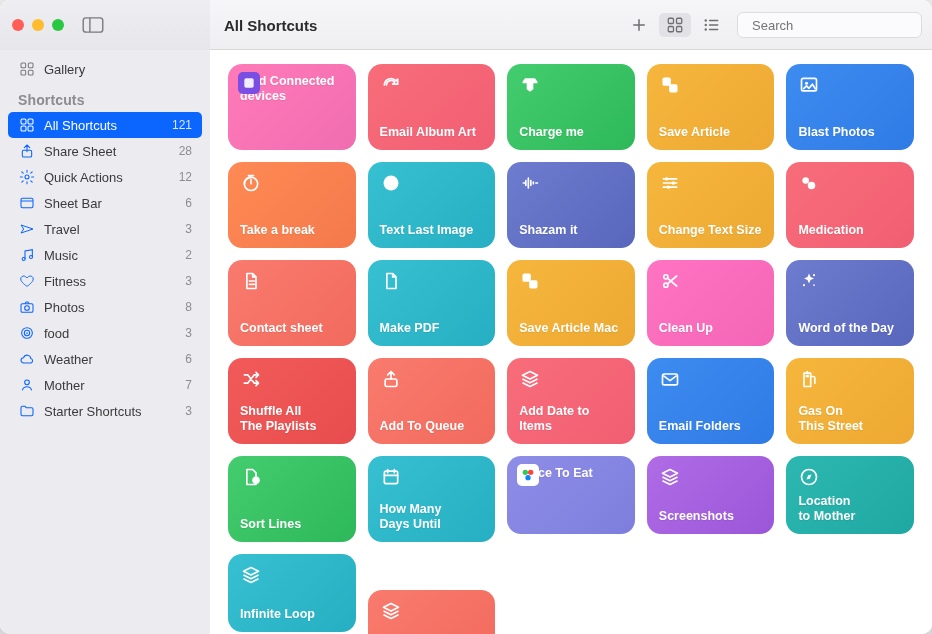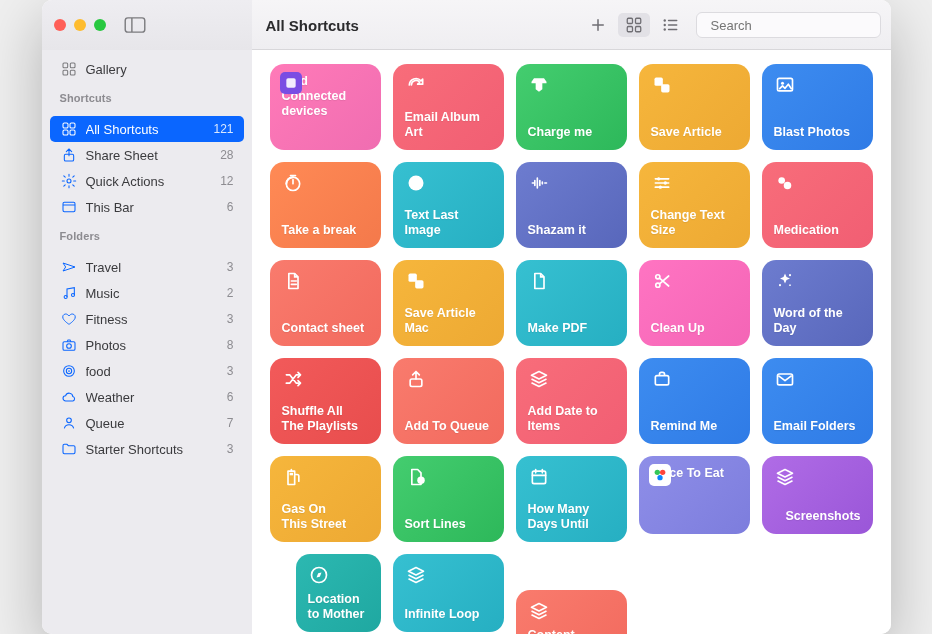--- a/index.html
+++ b/index.html
@@ -1,38 +1,38 @@
 <!DOCTYPE html>
 <html><head>
 <meta charset="utf-8">
 <style>
 *{box-sizing:border-box;margin:0;padding:0;font-family:-apple-system,BlinkMacSystemFont,"Segoe UI",Helvetica,Arial,sans-serif}
 body{background:#efefef;display:flex;align-items:center;justify-content:center;height:100vh}
-.window{width:849px;height:634px;background:#fff;border-radius:10px;overflow:hidden;box-shadow:0 20px 60px rgba(0,0,0,.25);display:flex;flex-direction:column}
+.window{width:932px;height:634px;background:#fff;border-radius:10px;overflow:hidden;box-shadow:0 20px 60px rgba(0,0,0,.25);display:flex;flex-direction:column}
 .titlebar{height:50px;display:flex;align-items:flex-start;position:relative;background:linear-gradient(180deg,#f6f5f7,#efeef1);border-bottom:1px solid #d8d7da}
 .titlebar .left{width:210px;height:50px;display:flex;align-items:center;padding-left:12px;background:linear-gradient(180deg,#eeedf1,#e7e6ea)}
 .traffic{display:flex;gap:8px;margin-right:18px}
 .dot{width:12px;height:12px;border-radius:50%}
 .dot.red{background:#ff5f57}
 .dot.yellow{background:#febc2e}
 .dot.green{background:#28c840}
 .sidebar-toggle{width:22px;height:16px;color:#7b7b7e;display:flex;align-items:center;justify-content:center}
 .sidebar-toggle svg{width:22px;height:16px}
 .titlebar .right{flex:1;display:flex;align-items:center;padding:0 10px 0 14px;height:50px}
 .title{font-size:15px;font-weight:600;color:#2b2b2d;flex:0 0 auto}
 .spacer{flex:1}
 .tb-btn{width:32px;height:24px;display:flex;align-items:center;justify-content:center;color:#6f6e73;border-radius:5px;margin-left:4px}
 .tb-btn.active{background:#e2e1e6}
 .tb-btn svg{width:18px;height:18px}
 .search{display:flex;align-items:center;gap:6px;width:185px;height:26px;border:1px solid #dcdbdf;border-radius:6px;padding:0 8px;margin-left:10px;color:#a6a5aa;background:#fbfafc}
 .search svg{width:13px;height:13px}
 .search input{border:none;outline:none;flex:1;font-size:13px;background:transparent;color:#a21caf}
 .body{flex:1;display:flex;min-height:0}
 .sidebar{width:210px;background:#ecebef;padding:6px 8px 10px;overflow:auto;font-size:13px;color:#3a3a3d}
-.section-header{font-size:11px;font-weight:600;color:#8c8b90;padding:10px 10px 12px;letter-spacing:.01em}
+.section-header{font-size:14px;font-weight:600;color:#8c8b90;padding:10px 10px 4px;letter-spacing:.01em}
 .side-item{display:flex;align-items:center;gap:8px;padding:4px 10px;border-radius:5px;height:26px}
 .side-item.selected{background:#0a66ff;color:#fff}
 .side-item.selected .count{color:rgba(255,255,255,.85)}
 .side-item.selected .sicon{color:#fff}
 .sicon{width:18px;height:18px;display:flex;align-items:center;justify-content:center;color:#0a66ff;flex:0 0 18px}
 .sicon svg{width:16px;height:16px}
 .sicon.gray{color:#7b7b7e}
 .side-item .label{flex:1;white-space:nowrap;overflow:hidden;text-overflow:ellipsis}
 .count{font-size:12px;color:#8d8c91;min-width:18px;text-align:right}
 .folder .sicon{color:#0a66ff}
@@ -161,26 +161,25 @@
             <span class="label">Quick Actions</span>
             <span class="count">12</span>
           </div>
           <div class="side-item ">
             <span class="sicon">
               <svg viewBox="0 0 24 24">
                 <rect x="3" y="5" width="18" height="14" rx="2" fill="none" stroke="currentColor" stroke-width="1.6"></rect>
                 <line x1="3" y1="9" x2="21" y2="9" stroke="currentColor" stroke-width="1.6"></line>
               </svg>
             </span>
-            <span class="label">This Bar</span>
+            <span class="label">Sheet Bar</span>
             <span class="count">6</span>
           </div>
         </div>
 
-   <div class="section-header">Folders</div>
    <div id="sb-folders">
           <div class="side-item folder">
             <span class="sicon">
               <svg viewBox="0 0 24 24">
                 <path d="M21 12l-18 6 4-6-4-6 18 6z" fill="none" stroke="currentColor" stroke-width="1.5" stroke-linejoin="round"></path>
               </svg>
             </span>
             <span class="label">Travel</span>
             <span class="count">3</span>
           </div>
@@ -235,21 +234,21 @@
             <span class="label">Weather</span>
             <span class="count">6</span>
           </div>
           <div class="side-item folder">
             <span class="sicon">
               <svg viewBox="0 0 24 24">
                 <circle cx="12" cy="8" r="3.5" fill="none" stroke="currentColor" stroke-width="1.6"></circle>
                 <path d="M5 20c1-4 4.5-5.5 7-5.5S18 16 19 20" fill="none" stroke="currentColor" stroke-width="1.6"></path>
               </svg>
             </span>
-            <span class="label">Queue</span>
+            <span class="label">Mother</span>
             <span class="count">7</span>
           </div>
           <div class="side-item folder">
             <span class="sicon">
               <svg viewBox="0 0 24 24">
                 <path d="M3 7a2 2 0 012-2h4l2 2h8a2 2 0 012 2v8a2 2 0 01-2 2H5a2 2 0 01-2-2V7z" fill="none" stroke="currentColor" stroke-width="1.6"></path>
               </svg>
             </span>
             <span class="label">Starter Shortcuts</span>
             <span class="count">3</span>
@@ -355,40 +354,40 @@
           <div class="card g-salmon">
             <div class="cicon">
               <svg viewBox="0 0 24 24">
                 <path d="M7 3h7l4 4v14H7V3z" fill="none" stroke="#fff" stroke-width="2" stroke-linejoin="round"></path>
                 <path d="M14 3v4h4" fill="none" stroke="#fff" stroke-width="2"></path>
                 <path d="M10 12h6M10 16h6" stroke="#fff" stroke-width="2" stroke-linecap="round"></path>
               </svg>
             </div>
             <div class="name">Contact sheet</div>
           </div>
+          <div class="card g-cyan">
+            <div class="cicon">
+              <svg viewBox="0 0 24 24">
+                <path d="M7 3h7l4 4v14H7V3z" fill="none" stroke="#fff" stroke-width="2" stroke-linejoin="round"></path>
+                <path d="M14 3v4h4" fill="none" stroke="#fff" stroke-width="2"></path>
+              </svg>
+            </div>
+            <div class="name">Make PDF</div>
+          </div>
           <div class="card g-amber">
             <div class="cicon">
               <svg viewBox="0 0 24 24">
                 <rect x="3" y="3" width="10" height="10" rx="2" fill="#fff"></rect>
                 <rect x="11" y="11" width="10" height="10" rx="2" fill="#fff"></rect>
                 <text x="5" y="11" font-size="7" fill="currentColor" font-weight="700">A</text>
                 <text x="13" y="19" font-size="7" fill="currentColor" font-weight="700">文</text>
               </svg>
             </div>
             <div class="name">Save Article Mac</div>
           </div>
-          <div class="card g-cyan">
-            <div class="cicon">
-              <svg viewBox="0 0 24 24">
-                <path d="M7 3h7l4 4v14H7V3z" fill="none" stroke="#fff" stroke-width="2" stroke-linejoin="round"></path>
-                <path d="M14 3v4h4" fill="none" stroke="#fff" stroke-width="2"></path>
-              </svg>
-            </div>
-            <div class="name">Make PDF</div>
-          </div>
           <div class="card g-hotpink">
             <div class="cicon">
               <svg viewBox="0 0 24 24">
                 <circle cx="7" cy="7" r="2.5" fill="none" stroke="#fff" stroke-width="2"></circle>
                 <circle cx="7" cy="17" r="2.5" fill="none" stroke="#fff" stroke-width="2"></circle>
                 <path d="M9 8.5L20 18M9 15.5L20 6" stroke="#fff" stroke-width="2" stroke-linecap="round"></path>
               </svg>
             </div>
             <div class="name">Clean Up</div>
           </div>
@@ -422,29 +421,20 @@
             <div class="name">Add To Queue</div>
           </div>
           <div class="card g-rose">
             <div class="cicon">
               <svg viewBox="0 0 24 24">
                 <path d="M12 3l9 4.5-9 4.5-9-4.5L12 3z" fill="none" stroke="#fff" stroke-width="2" stroke-linejoin="round"></path>
                 <path d="M3 12l9 4.5 9-4.5M3 16.5l9 4.5 9-4.5" fill="none" stroke="#fff" stroke-width="2" stroke-linejoin="round"></path>
               </svg>
             </div>
             <div class="name">Add Date to Items</div>
-          </div>
-          <div class="card g-blue">
-            <div class="cicon">
-              <svg viewBox="0 0 24 24">
-                <rect x="4" y="8" width="16" height="11" rx="2" fill="none" stroke="#fff" stroke-width="2"></rect>
-                <path d="M9 8V6a2 2 0 012-2h2a2 2 0 012 2v2" fill="none" stroke="#fff" stroke-width="2"></path>
-              </svg>
-            </div>
-            <div class="name">Remind Me</div>
           </div>
           <div class="card g-blue">
             <div class="cicon">
               <svg viewBox="0 0 24 24">
                 <rect x="3" y="6" width="18" height="13" rx="2" fill="none" stroke="#fff" stroke-width="2"></rect>
                 <path d="M4 8l8 6 8-6" fill="none" stroke="#fff" stroke-width="2" stroke-linejoin="round"></path>
               </svg>
             </div>
             <div class="name">Email Folders</div>
           </div>
@@ -479,30 +469,30 @@
           <div class="card g-lav" style="height: 78px;">
             <div class="app-badge" style="background:#ffffff">
               <svg viewBox="0 0 24 24" width="16" height="16">
                 <circle cx="8" cy="8" r="4" fill="#34c759"></circle>
                 <circle cx="16" cy="8" r="4" fill="#ff453a"></circle>
                 <circle cx="12" cy="16" r="4" fill="#0a84ff"></circle>
               </svg>
             </div>
             <div class="name">Place To Eat</div>
           </div>
-          <div class="card g-purple" style="height: 78px; text-align: right;">
+          <div class="card g-purple" style="height: 78px;">
             <div class="cicon">
               <svg viewBox="0 0 24 24">
                 <path d="M12 3l9 4.5-9 4.5-9-4.5L12 3z" fill="none" stroke="#fff" stroke-width="2" stroke-linejoin="round"></path>
                 <path d="M3 12l9 4.5 9-4.5M3 16.5l9 4.5 9-4.5" fill="none" stroke="#fff" stroke-width="2" stroke-linejoin="round"></path>
               </svg>
             </div>
             <div class="name">Screenshots</div>
           </div>
-          <div class="card g-teal" style="height: 78px; margin-left: 26px;">
+          <div class="card g-teal" style="height: 78px;">
             <div class="cicon">
               <svg viewBox="0 0 24 24">
                 <circle cx="12" cy="12" r="9" fill="none" stroke="#fff" stroke-width="2"></circle>
                 <path d="M15 9l-2 5-4 1 2-5 4-1z" fill="#fff"></path>
               </svg>
             </div>
             <div class="name">Location<br>to Mother</div>
           </div>
           <div class="card g-cyan" style="height: 78px;">
             <div class="cicon">

